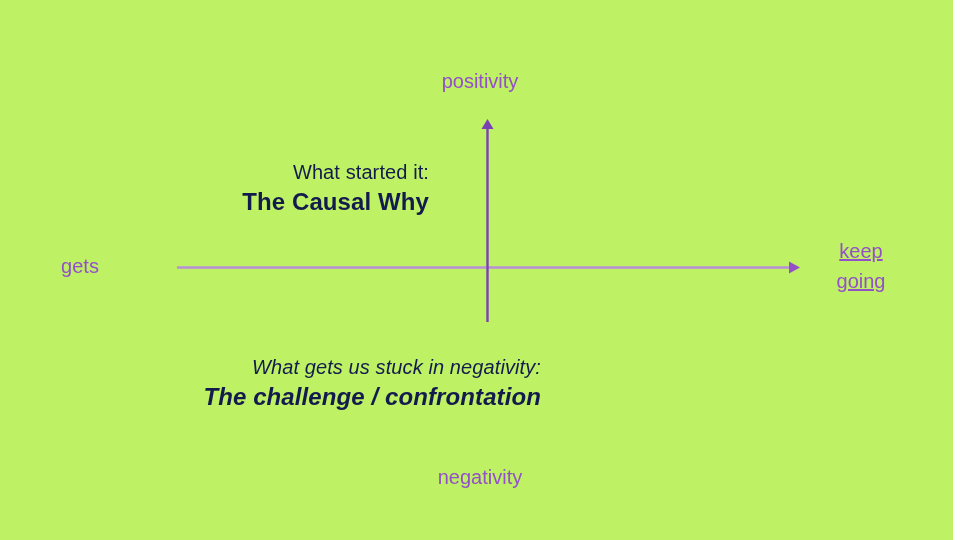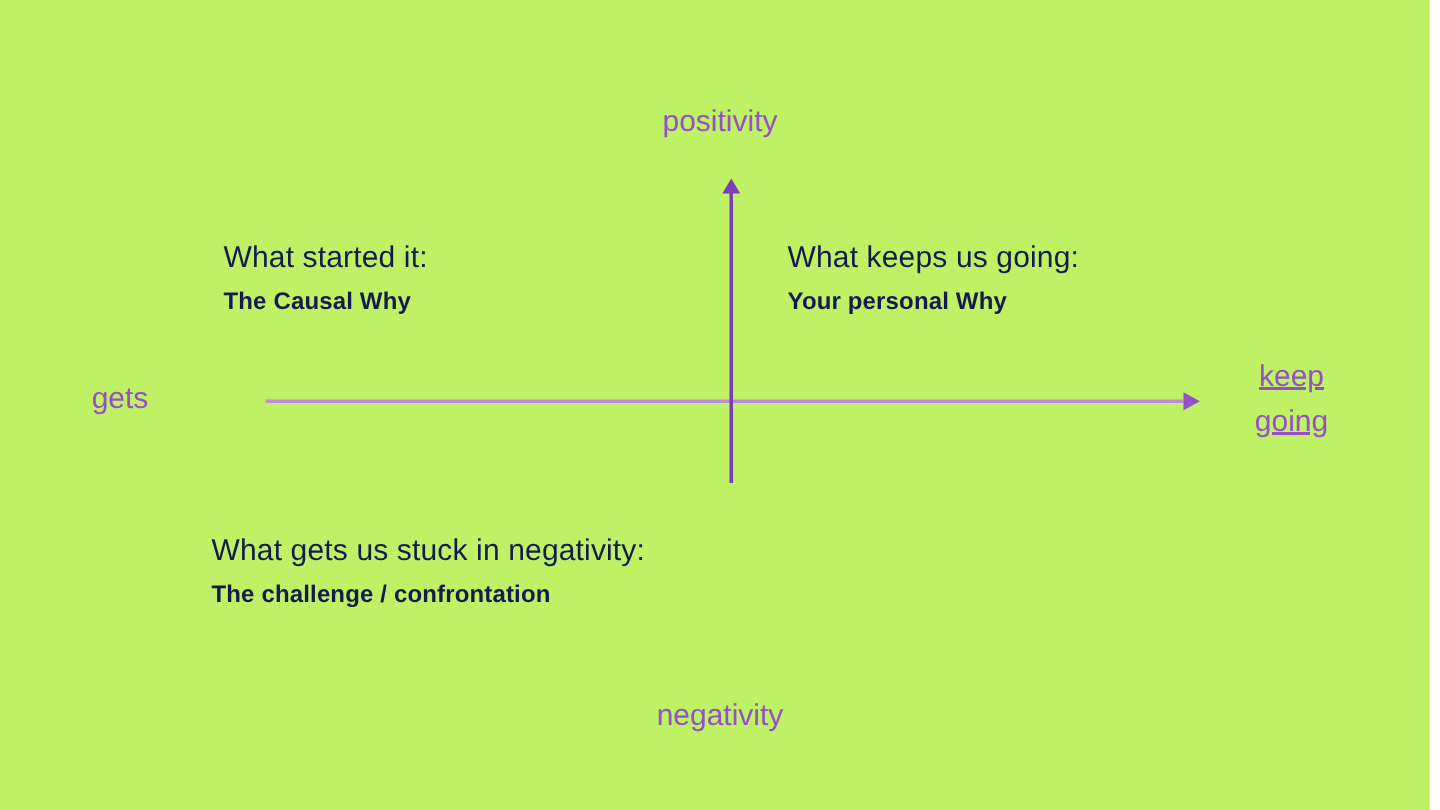--- a/index.html
+++ b/index.html
@@ -60,52 +60,53 @@
     top: 236px;
     width: 110px;
     text-align: center;
     line-height: 30px;
     text-decoration: underline;
   }
 
   
   .quadrant-block {
     position: absolute;
-    text-align: left;
+    text-align: right;
     color: #131b4d;
   }
   .quadrant-caption {
     font-size: 20px;
     font-weight: 400;
     line-height: 29px;
     letter-spacing: 0.1px;
     color: #131b4d;
   }
   .quadrant-term {
-    font-size: 16px;
+    font-size: 24px;
     font-weight: 700;
     line-height: 29px;
     letter-spacing: 0.1px;
     color: #131b4d;
   }
 
   .block-top-left {
     left: 149px;
     top: 158px;
     width: 280px;
   }
   .block-top-right {
     left: 525px;
     top: 158px;
     width: 280px;
   }
   .block-bottom-left {
     left: 141px;
     top: 353px;
     width: 400px;
+    font-style: italic;
   }
 </style>
 </head>
 <body>
 
 <div id="canvas">
 
   <svg class="axis-svg" viewBox="0 0 960 540" xmlns="http://www.w3.org/2000/svg">
 
     <line x1="177" y1="267.5" x2="789" y2="267.5" stroke="#b98fd8" stroke-width="2.4"></line>
@@ -124,23 +125,19 @@
   <div class="axis-label axis-label-start">gets</div>
 
   <div class="axis-label axis-label-keep-going">keep
 going</div>
 
   <div class="quadrant-block block-top-left">
     <div class="quadrant-caption">What started it:</div>
     <div class="quadrant-term">The Causal Why</div>
   </div>
 
-  <div class="quadrant-block block-top-right">
-    <div class="quadrant-caption">What keeps us going:</div>
-    <div class="quadrant-term">Your personal Why</div>
-  </div>
 
   <div class="quadrant-block block-bottom-left">
     <div class="quadrant-caption">What gets us stuck in negativity:</div>
     <div class="quadrant-term">The challenge / confrontation</div>
   </div>
 
 </div>
 
 </body></html>

